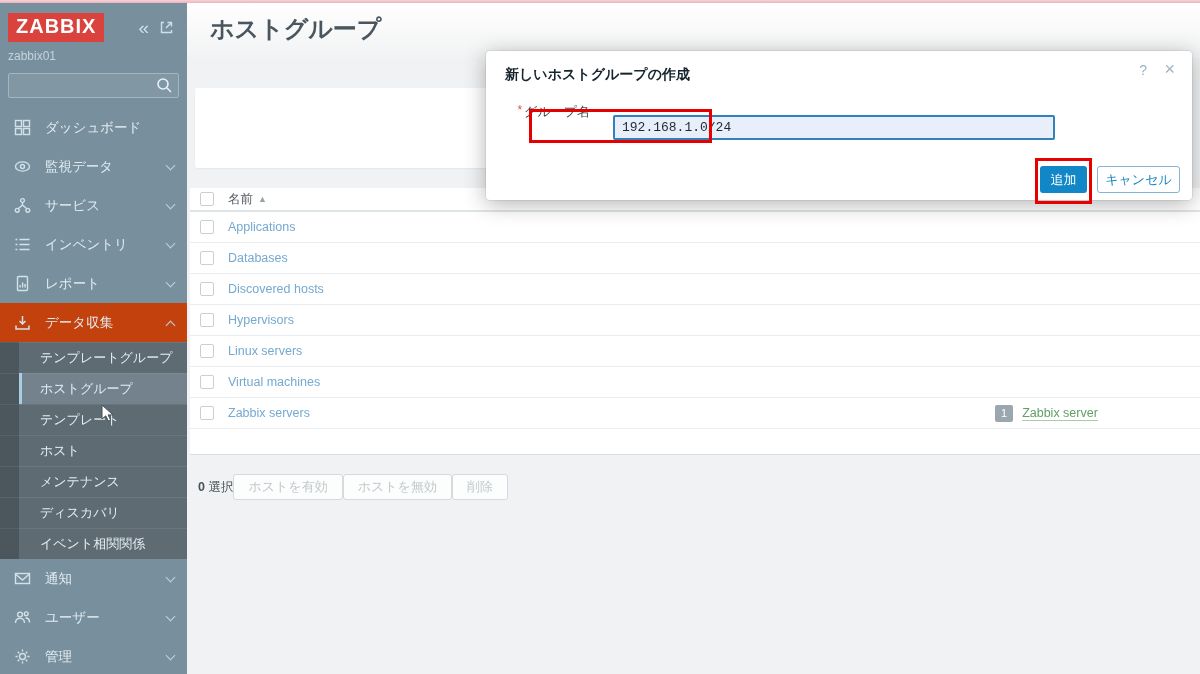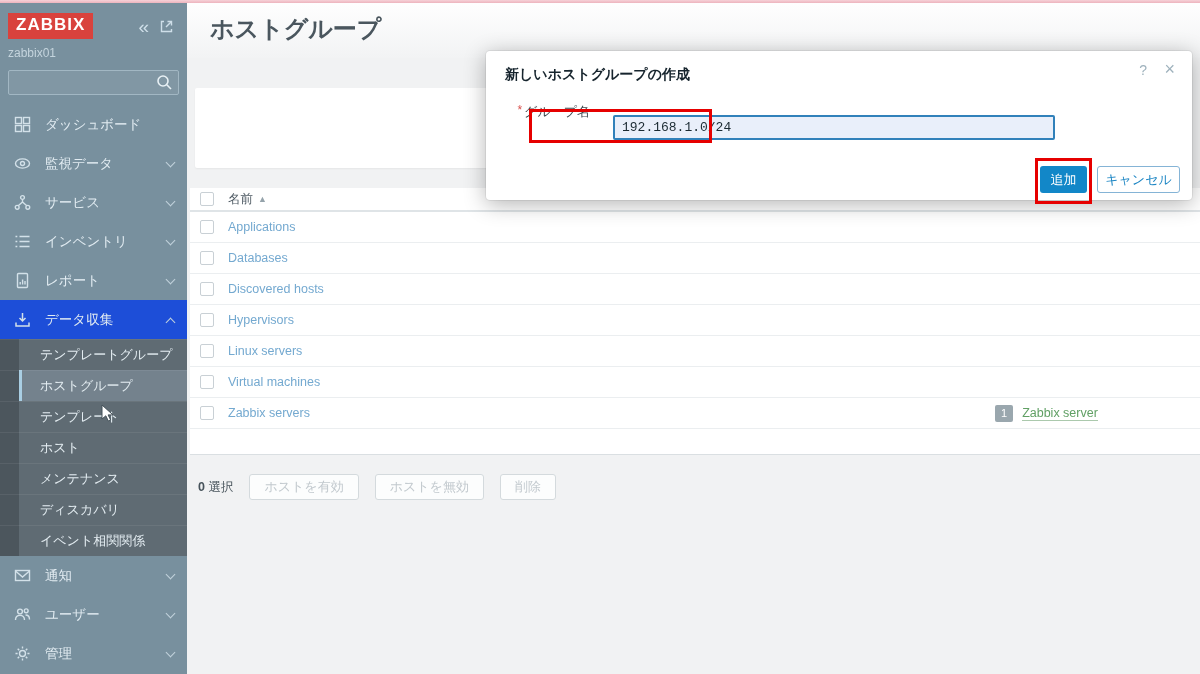--- a/index.html
+++ b/index.html
@@ -11,40 +11,40 @@
   }
   
   .topline { position:absolute; top:0; left:0; width:1200px; height:3px;
     background:linear-gradient(#f6d2d8,#edb3bd); z-index:60; }
 
   
   .sidebar { position:absolute; top:0; left:0; width:187px; height:674px;
     background:#78909e; color:#dce8ee; z-index:5; }
   .logo-row { display:flex; align-items:center; justify-content:space-between;
     padding:13px 12px 0 8px; }
-  .logo { background:#d9423d; color:#fff; font-weight:bold; font-size:17px;
+  .logo { background:#d9423d; color:#fff; font-weight:bold; font-size:20px;
     letter-spacing:1px; padding:2px 8px 4px; }
   .logo-icons { display:flex; align-items:center; gap:9px; }
   .collapse { font-size:19px; color:#cfdfe9; line-height:1; cursor:pointer; }
   .popout { cursor:pointer; display:flex; }
   .servername { padding:7px 8px 0; font-size:12px; color:#c4d4dd; }
   .search { margin:10px 8px 10px; position:relative; }
   .search input { width:171px; height:25px; background:rgba(255,255,255,0.07);
     border:1px solid #a2b7c3; border-radius:2px; padding:0 28px 0 8px;
     color:#fff; font-size:13px; outline:none; }
   .search-icon { position:absolute; right:6px; top:4px; }
 
   .mitem { height:39px; display:flex; align-items:center;
     padding:0 13px 0 14px; font-size:13.5px; cursor:pointer; color:#e2ecf2; }
   .micon { width:31px; display:flex; align-items:center; }
   .chev { margin-left:auto; width:7px; height:7px;
     border-right:1.6px solid #c2d2dc; border-bottom:1.6px solid #c2d2dc;
     transform:rotate(45deg); margin-top:-3px; }
   .chev.up { transform:rotate(-135deg); margin-top:5px; }
-  .mitem.active-section { background:#1d4ed8;justify-content:center; }
+  .mitem.active-section { background:#c2410c;justify-content:center; }
 
   .submenu { background:#5f6b73; }
   .subitem { height:31px; display:flex; align-items:center; padding-left:40px;
     font-size:13px; color:#e3ecf1; cursor:pointer;
     background:linear-gradient(to right, #4c565d 19px, #5f6b73 19px);
     border-top:1px solid rgba(255,255,255,0.07); }
   .subitem.selected {
     background:linear-gradient(to right, #4c565d 19px, #a9cee3 19px, #a9cee3 22px, #74828d 22px); }
 
   
@@ -67,21 +67,21 @@
     background:#fff; margin-right:14px; flex:none; cursor:pointer; }
   .glink { color:#74a9d0; font-size:12.5px; text-decoration:none; cursor:pointer; }
   .hostinfo { position:absolute; left:805px; top:0; height:31px;
     display:flex; align-items:center; gap:9px; }
   .badge { background:#9aa7ae; color:#fff; font-size:11px; border-radius:2px;
     padding:2px 6px; line-height:1.2; }
   .hlink { color:#61a065; font-size:12.5px; text-decoration:none;
     border-bottom:1px solid #abc9ad; cursor:pointer; }
 
   .selfooter { position:absolute; left:198px; top:474px; display:flex;
-    align-items:center; gap:16px; z-index:1; }
+    align-items:center; gap:0; z-index:1; }
   .selcount { font-size:12.5px; color:#47535b; }
   .selcount b { font-weight:bold; }
   .dbtn { height:26px; padding:0 14px; border:1px solid #d4dadd; border-radius:3px;
     background:#fcfdfd; color:#c2c9ce; font-size:13px;
     font-family:"Liberation Sans",sans-serif; }
 
   
   .modal { position:absolute; left:486px; top:51px; width:706px; height:149px;
     background:#fff; border-radius:4px; z-index:20;
     box-shadow:0 4px 22px rgba(0,0,0,0.30), 0 0 0 1px rgba(0,0,0,0.06); }

